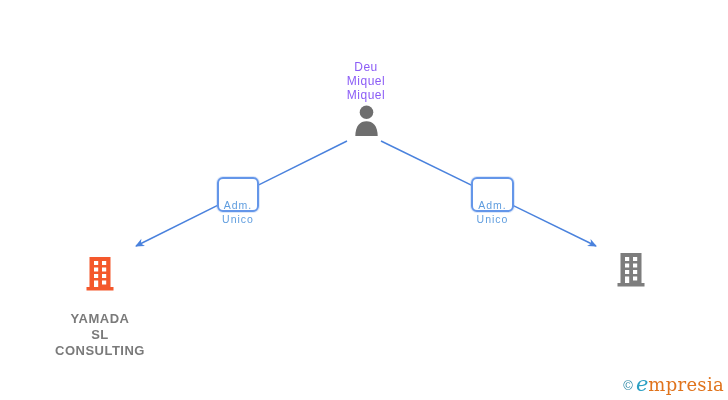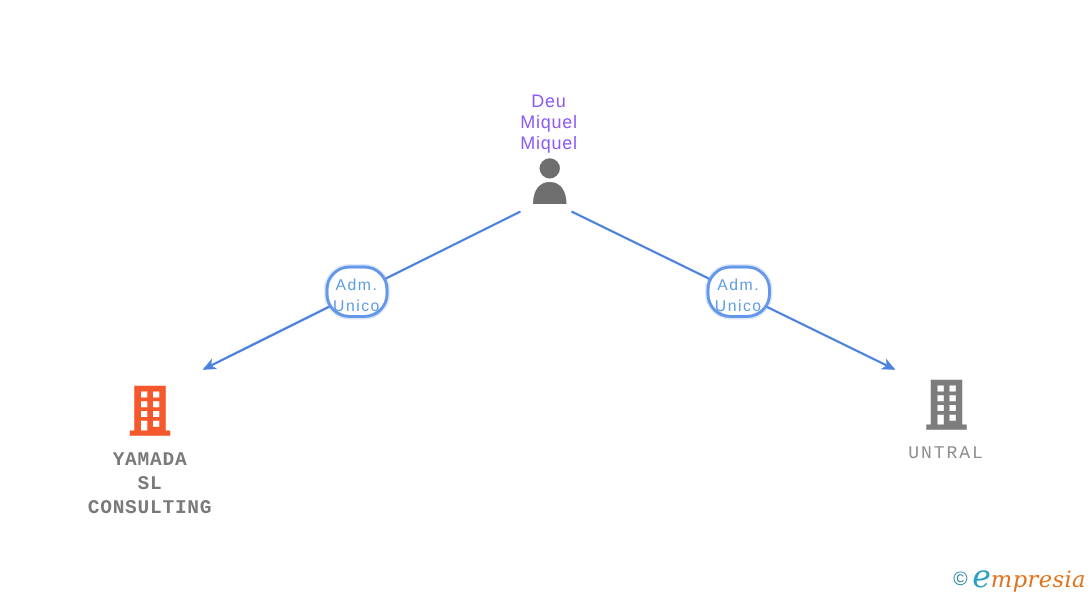--- a/index.html
+++ b/index.html
@@ -40,48 +40,47 @@
     margin: 2px auto 0 auto;
     width: 33px; height: 33px;
   }
   .edge-label {
     position: absolute;
     z-index: 3;
     width: 42px; height: 35px;
     box-sizing: border-box;
     background: #ffffff;
     border: 2px solid #6496e9;
-    border-radius: 16px;
+    border-radius: 6px;
     box-shadow: 0 0 0 1px rgba(120,165,235,0.25);
     text-align: center;
     font-size: 10.5px;
     line-height: 14px;
     letter-spacing: 1px;
     color: #5f9ddf;
-    padding-top: 4px;
+    padding-top: 19px;
   }
   .edge-label.left  { left: 217px; top: 177px; }
   .edge-label.right { left: 471px; top: 177px; width: 43px; }
   .company-node {
     position: absolute;
     width: 150px;
     z-index: 2;
     text-align: center;
     cursor: pointer;
   }
   .company-node.left  { left: 25px;  top: 257px; }
   .company-node.right { left: 556px; top: 253px; }
   .building-icon {
     display: block;
     margin: 0 auto;
     width: 28px; height: 34px;
   }
   .company-name {
-    margin-top: 8px;
-    font-family: Liberation Mono, monospace;
+    margin-top: 20px;
   }
   .company-node.left .company-name {
     font-size: 13px;
     font-weight: bold;
     line-height: 16px;
     color: #7a7a7a;
     letter-spacing: 0.5px;
   }
   .company-node.right .company-name {
     font-size: 12px;
@@ -103,22 +102,21 @@
     color: #2d89a8;
     margin-right: 3px;
     vertical-align: 1px;
   }
   .logo .brand-initial {
     font-size: 21px;
     font-style: italic;
     color: #2ba0c4;
   }
   .logo .brand-rest {
-    font-size: 15px;
-    font-style: italic;
+    font-size: 18px;
     color: #e0731c;
     letter-spacing: 0.3px;
   }
 </style>
 </head>
 <body>
 
 <div class="canvas">
 
   <svg class="links" viewBox="0 0 728 400" xmlns="http://www.w3.org/2000/svg">
@@ -180,21 +178,20 @@
       <rect x="8" y="4" width="4.2" height="4" fill="#ffffff"></rect>
       <rect x="16" y="4" width="4.2" height="4" fill="#ffffff"></rect>
       <rect x="8" y="10.5" width="4.2" height="4" fill="#ffffff"></rect>
       <rect x="16" y="10.5" width="4.2" height="4" fill="#ffffff"></rect>
       <rect x="8" y="17" width="4.2" height="4" fill="#ffffff"></rect>
       <rect x="16" y="17" width="4.2" height="4" fill="#ffffff"></rect>
       <rect x="16" y="23.5" width="4.2" height="4" fill="#ffffff"></rect>
       <rect x="8" y="23.5" width="4.2" height="6.5" fill="#ffffff"></rect>
     </svg>
     <div class="company-name">
-      <div>UNTRAL</div>
     </div>
   </div>
 
   <div class="logo">
     <span class="copyright">©</span><span class="brand-initial">e</span><span class="brand-rest">mpresia</span>
   </div>
 
 </div>
 
 </body></html>

